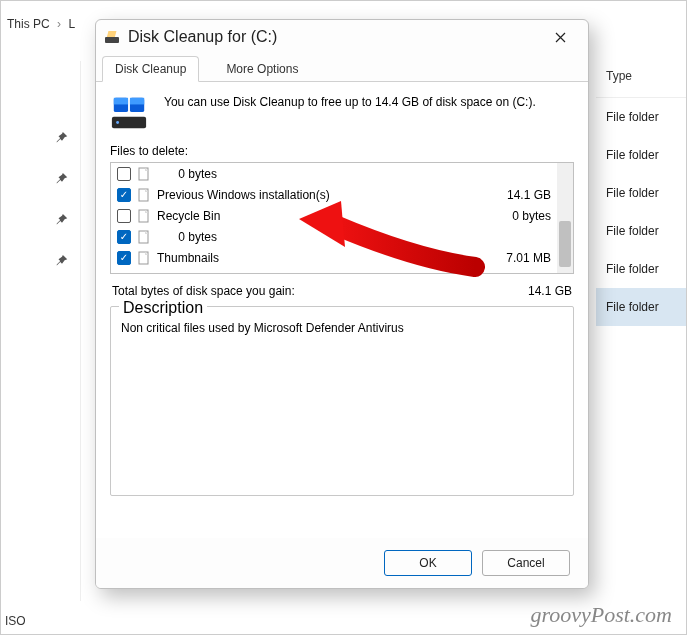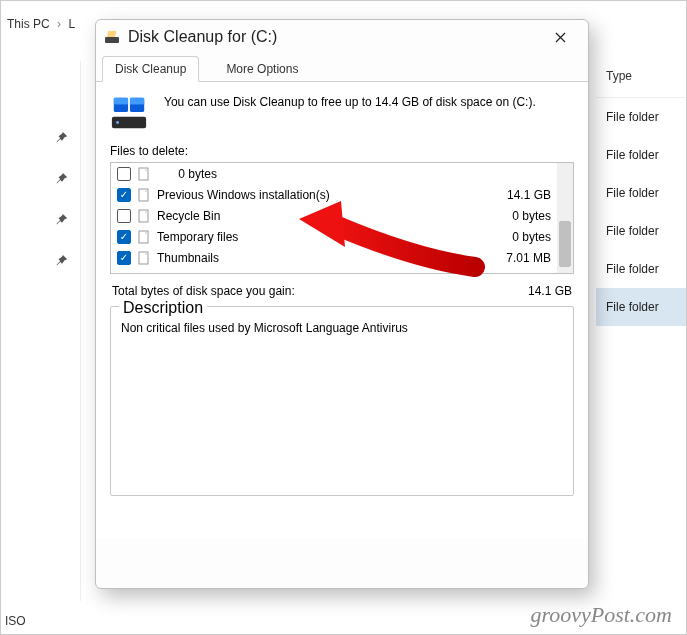--- a/index.html
+++ b/index.html
@@ -363,21 +363,20 @@
             </svg>
             <div class="label">Recycle Bin</div>
             <div class="size">0 bytes</div>
           </div>
           <div class="lrow">
             <div class="cb checked">✓</div>
             <svg class="file-icon" viewBox="0 0 14 14">
               <rect x="2" y="1" width="9" height="12" fill="#fff" stroke="#999"></rect>
               <polygon points="8,1 11,4 8,4" fill="#ddd"></polygon>
             </svg>
-            <div class="label">Temporary files</div>
             <div class="size">0 bytes</div>
           </div>
           <div class="lrow">
             <div class="cb checked">✓</div>
             <svg class="file-icon" viewBox="0 0 14 14">
               <rect x="2" y="1" width="9" height="12" fill="#fff" stroke="#999"></rect>
               <polygon points="8,1 11,4 8,4" fill="#ddd"></polygon>
             </svg>
             <div class="label">Thumbnails</div>
             <div class="size">7.01 MB</div>
@@ -388,24 +387,28 @@
       </div>
     </div>
 
     <div class="total-row">
       <span>Total bytes of disk space you gain:</span>
       <span>14.1 GB</span>
     </div>
 
     <div class="fieldset">
       <div class="legend">Description</div>
-      <div class="desc-text">Non critical files used by Microsoft Language Antivirus</div>
+      <div class="desc-text">Non critical files used by Microsoft Defender Antivirus</div>
     </div>
   </div>
 
+  <div class="dialog-buttons">
+    <div class="btn primary">OK</div>
+    <div class="btn">Cancel</div>
+  </div>
 </div>
 
 <svg class="arrow-anno" viewBox="0 0 190 80">
   <defs>
     <linearGradient id="rg" x1="0" y1="0" x2="1" y2="0">
       <stop offset="0" stop-color="#e11"></stop>
       <stop offset="1" stop-color="#b00"></stop>
     </linearGradient>
   </defs>
   <path d="M180 70 Q120 62 40 28" stroke="url(#rg)" stroke-width="20" fill="none" stroke-linecap="round"></path>

